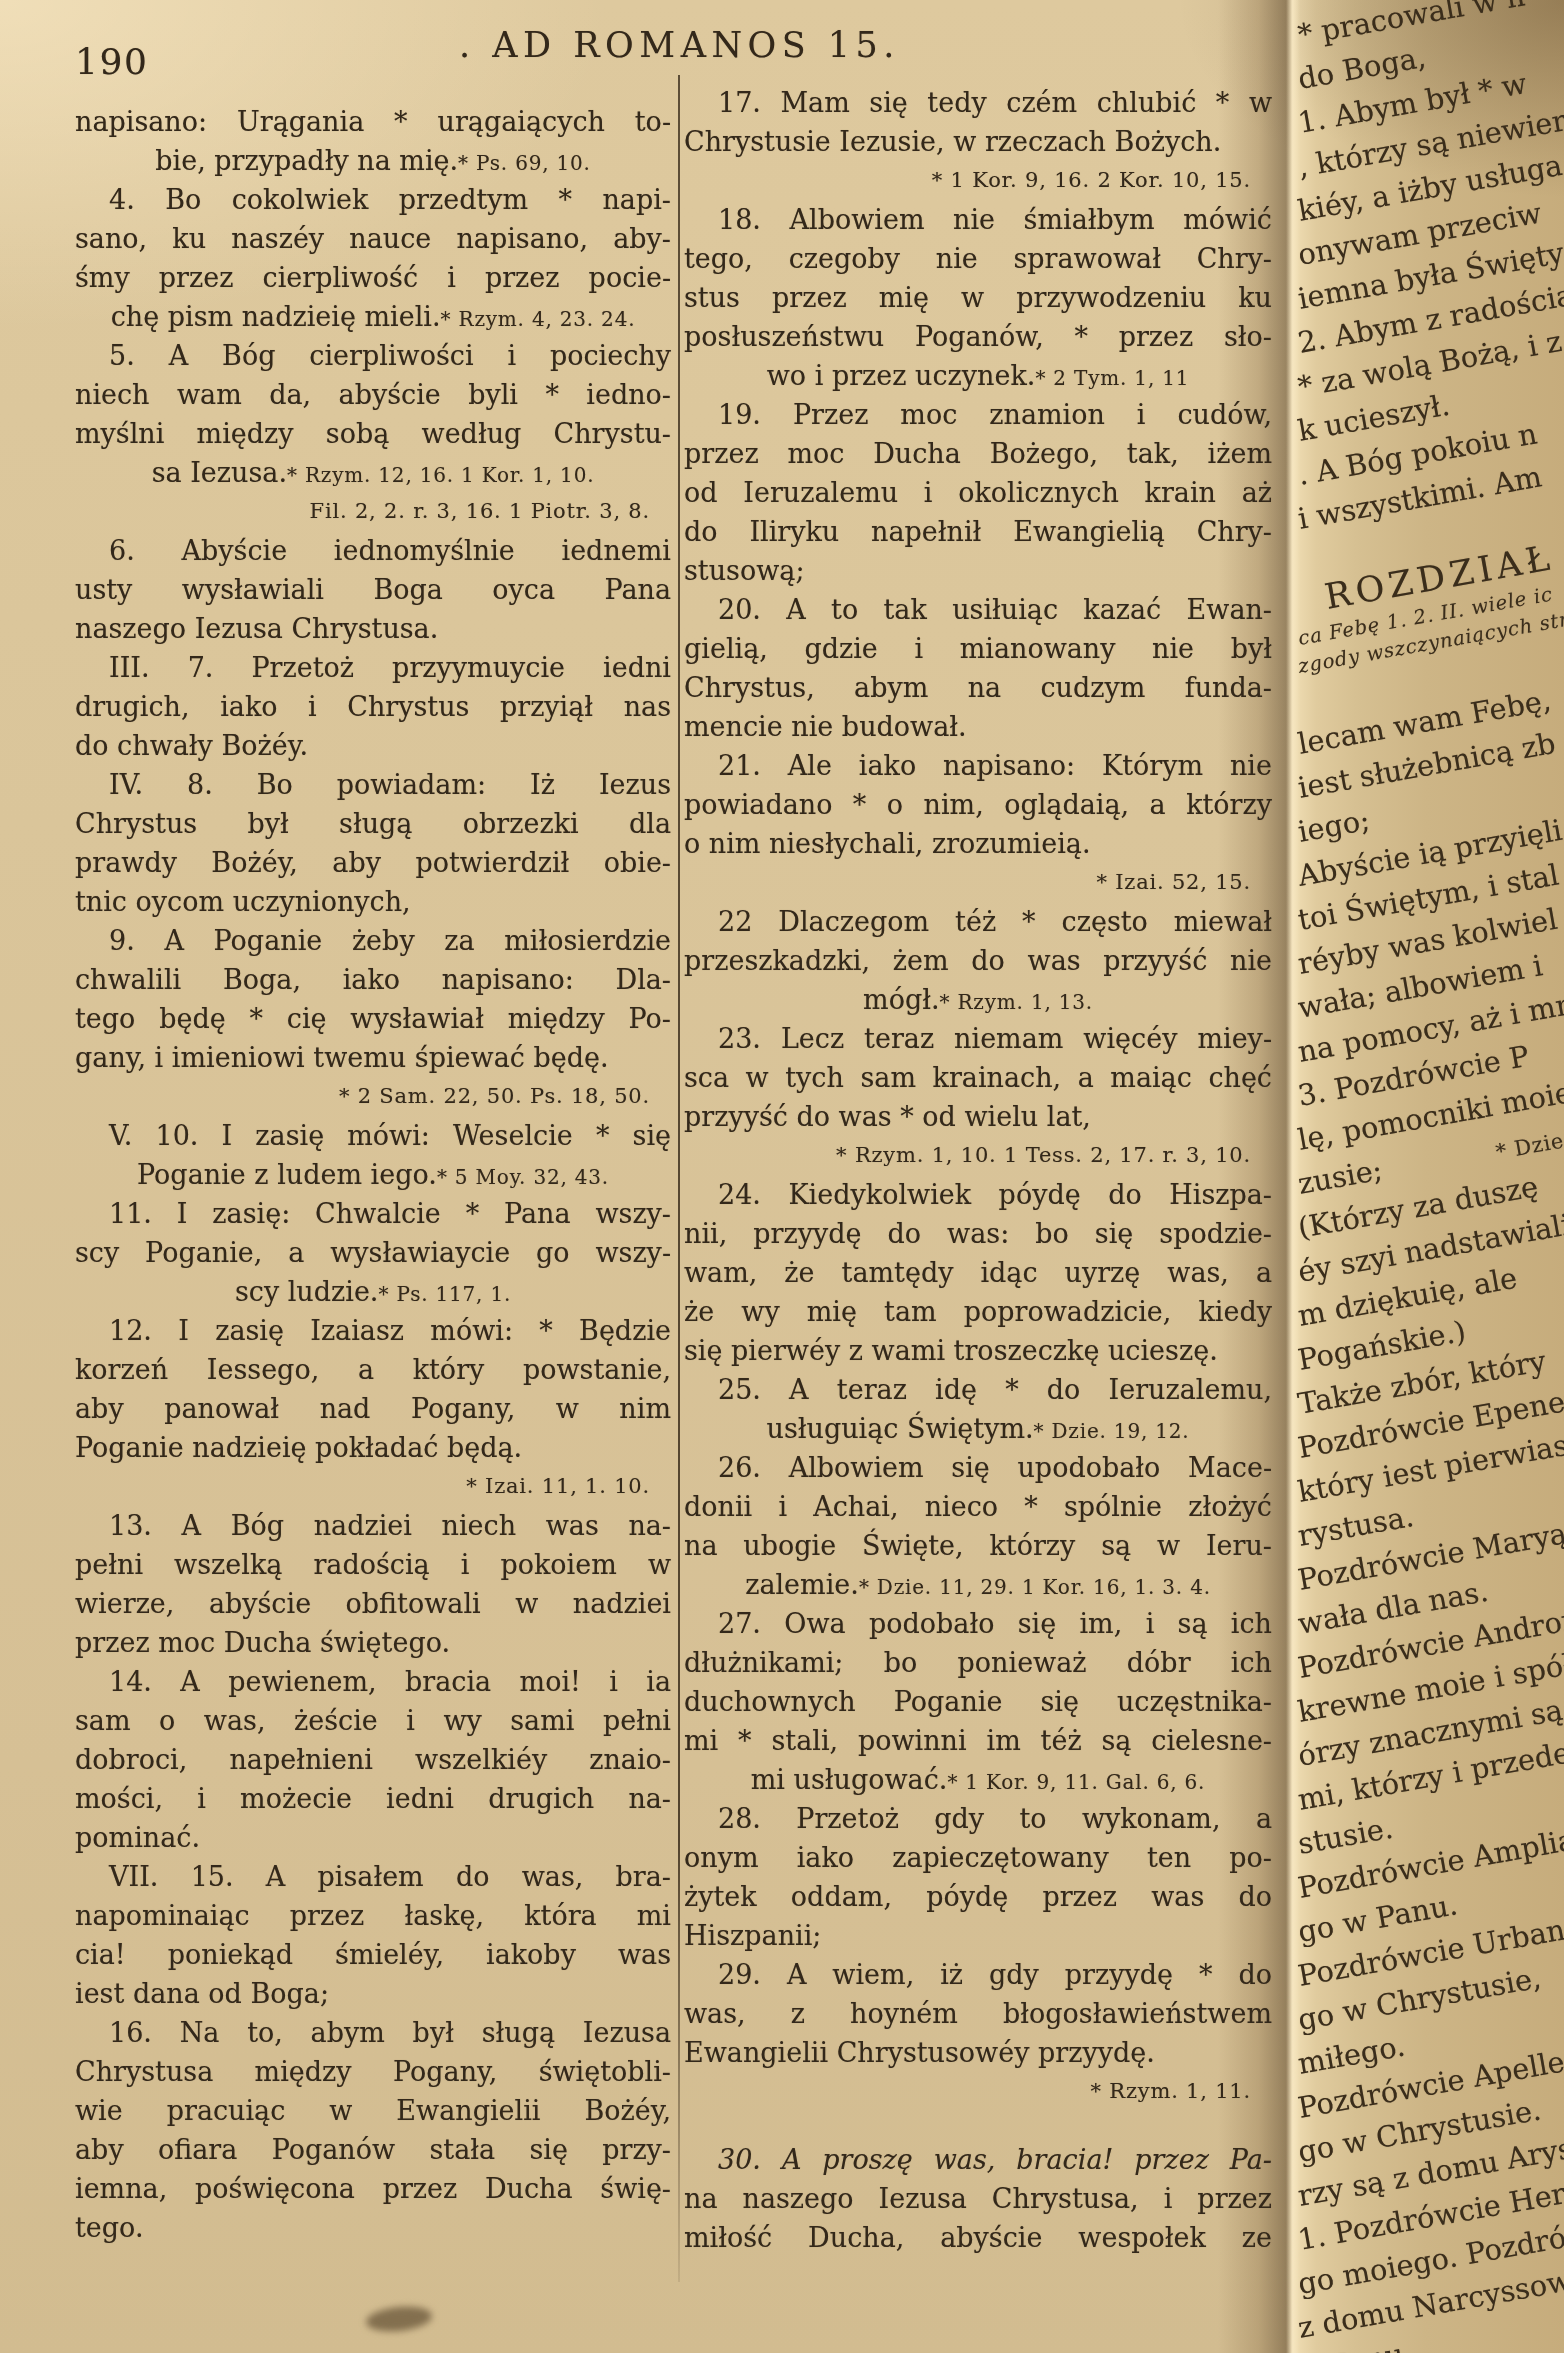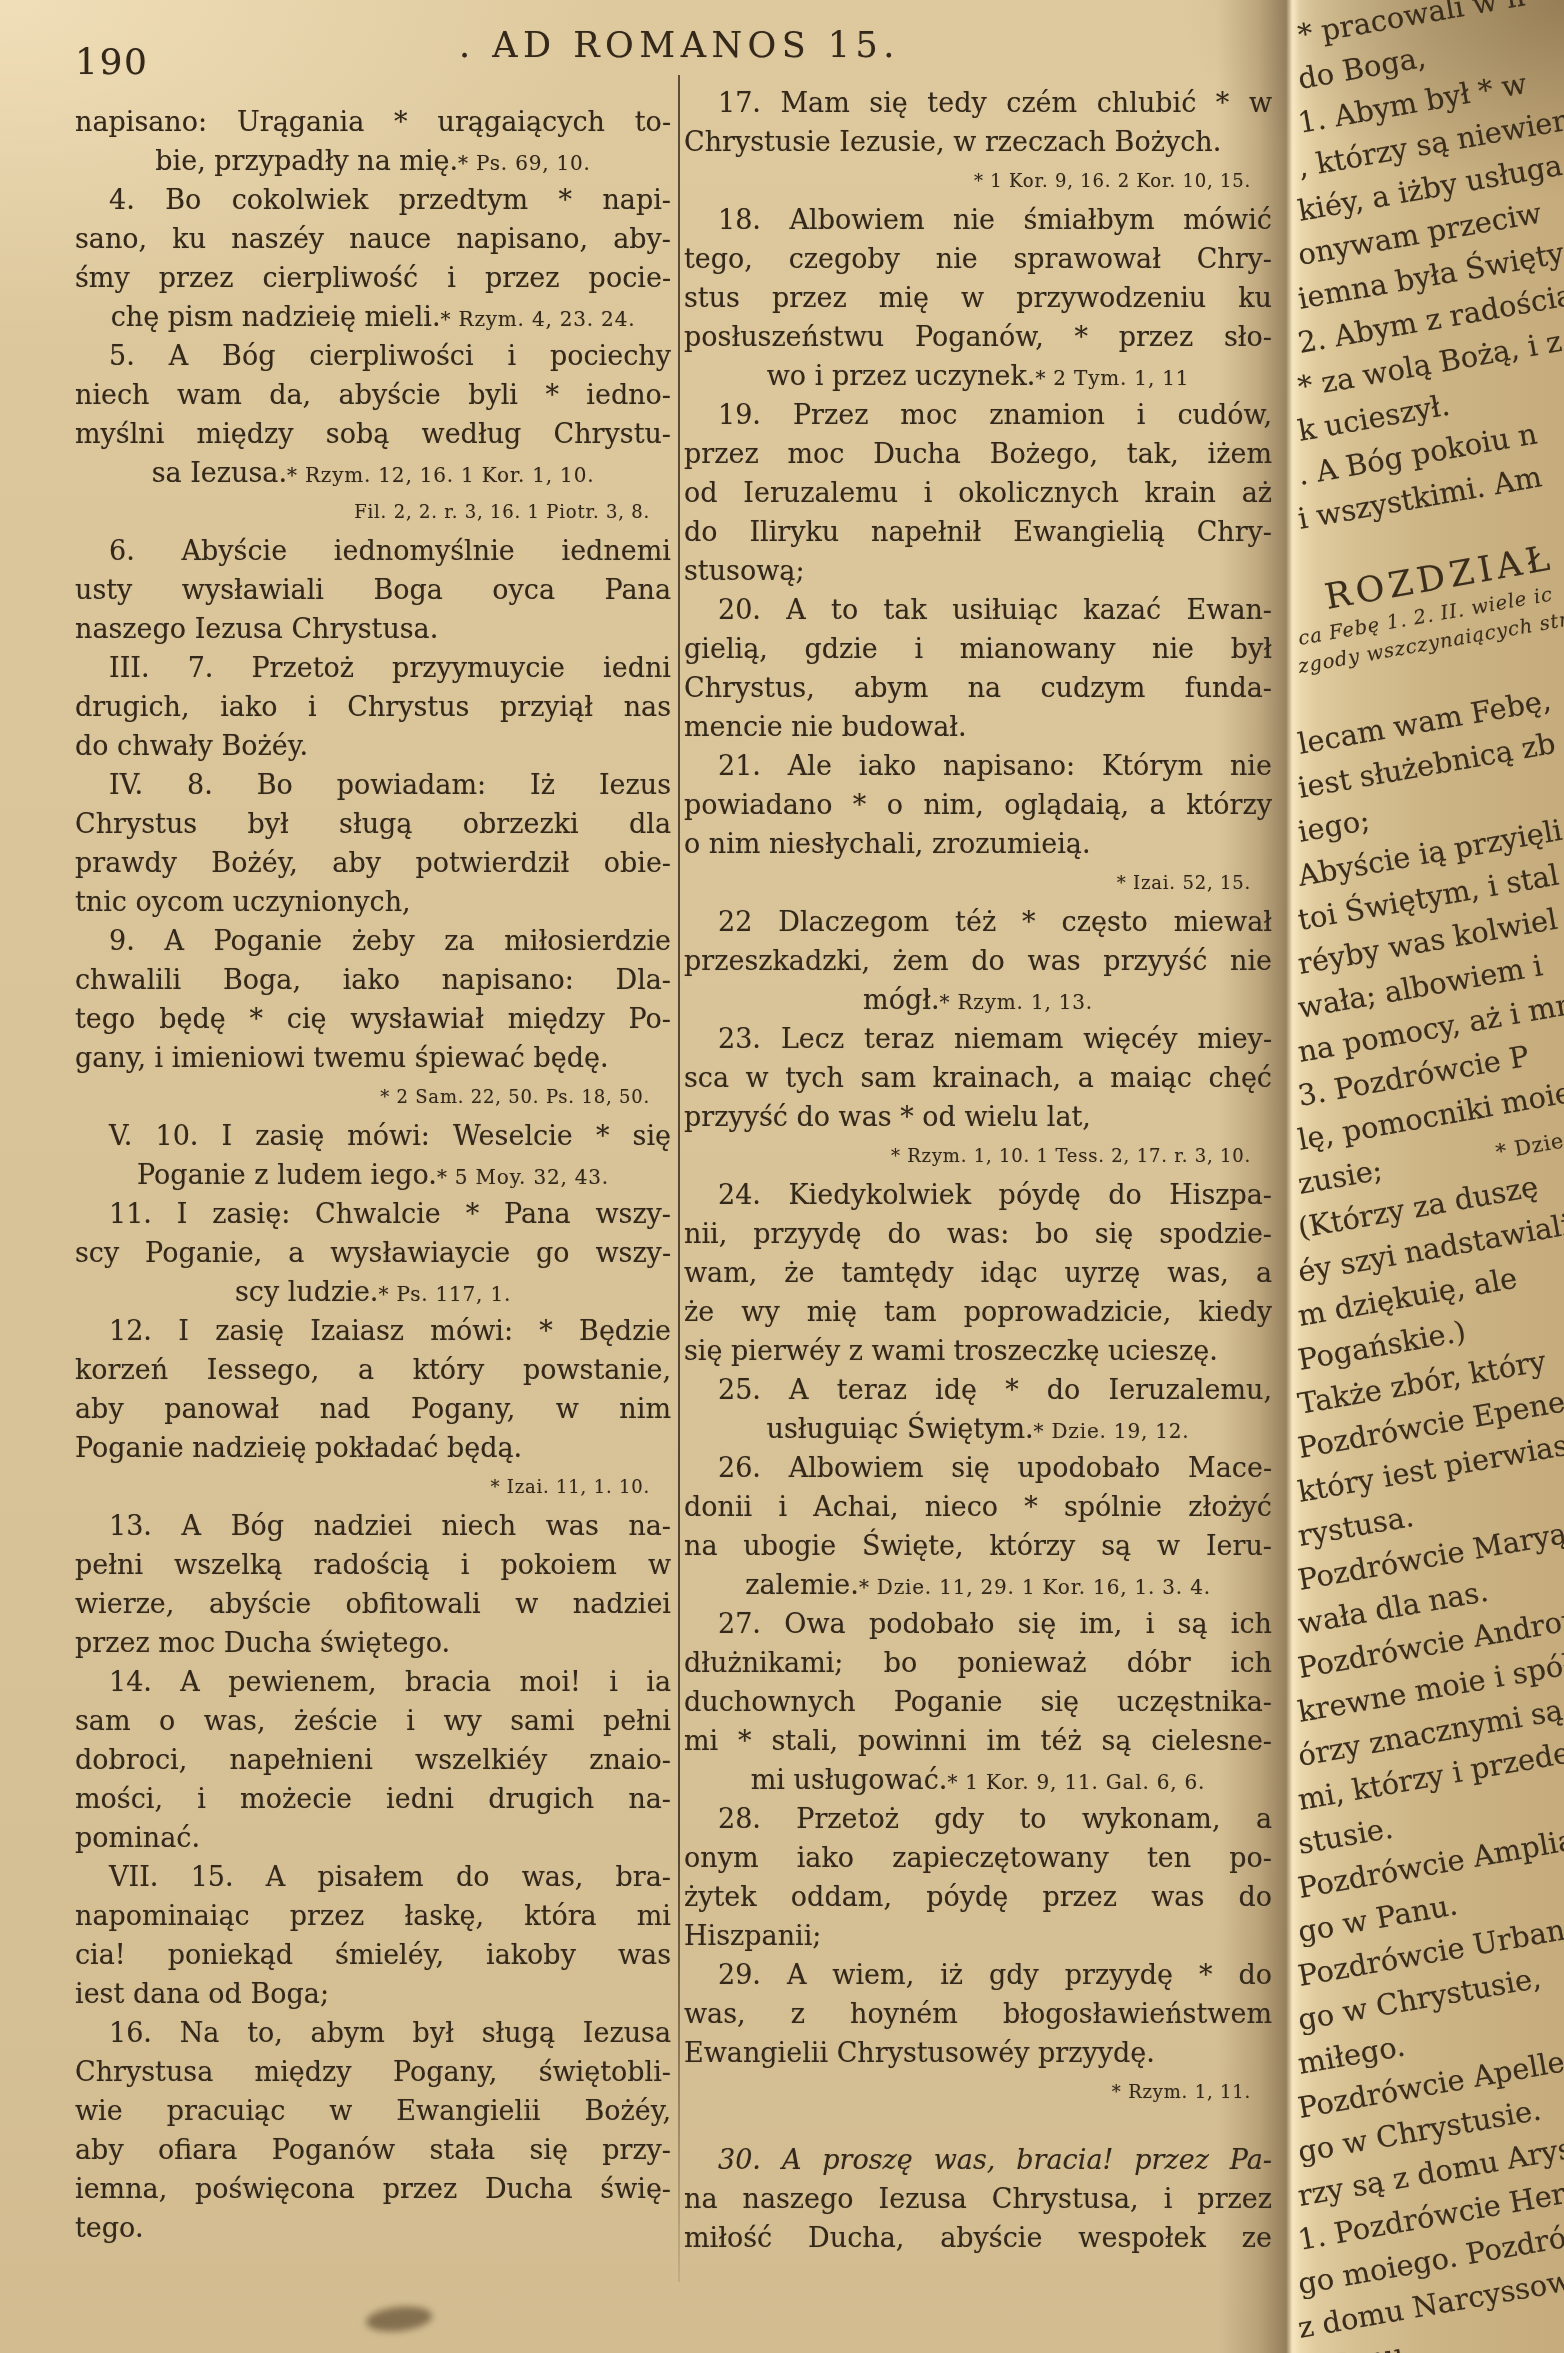--- a/index.html
+++ b/index.html
@@ -28,21 +28,21 @@
   .running-title{position:absolute;left:321px;top:25px;width:579px;text-align:right;
     font-size:35px;letter-spacing:5.5px;}
   .divider{position:absolute;left:678px;top:75px;width:2.3px;height:2207px;
     background:linear-gradient(180deg, rgba(49,36,20,0.75) 0%, rgba(49,36,20,0.8) 80%, rgba(49,36,20,0.1) 100%);}
   .col{position:absolute;font-size:27px;}
   #col-left{left:75px;top:102px;width:596px;}
   #col-mid{left:684px;top:83px;width:588px;}
   .line{height:39px;line-height:39px;text-align:justify;text-align-last:justify;}
   .line.i{text-indent:34px;}
   .line.e{text-align-last:left;}
-  .line.refline{text-align-last:right;font-size:18px;letter-spacing:0.8px;padding-right:21px;}
+  .line.refline{text-align-last:right;font-size:21px;letter-spacing:0.8px;padding-right:21px;}
   .line.split{display:flex;justify-content:center;align-items:baseline;text-align-last:auto;}
   .line.split .ref{font-size:20px;letter-spacing:0.8px;white-space:nowrap;}
   .line.g{margin-top:29px;font-style:italic;}
   
   #edge-clip{position:absolute;left:1296px;top:0;width:269px;height:2354px;overflow:hidden;}
   #edge-lines{position:absolute;left:3.1px;top:12.5px;width:469px;color:#3a2d1b;}
   .eline{height:44px;line-height:44px;white-space:nowrap;font-size:29px;
     transform:rotate(-10deg);transform-origin:0 60%;}
   .eline.h{font-size:35px;letter-spacing:4.7px;margin:34px 0 6.3px 27px;}
   .eline.s{font-size:19.6px;font-style:italic;height:28px;line-height:28px;letter-spacing:0.8px;}

